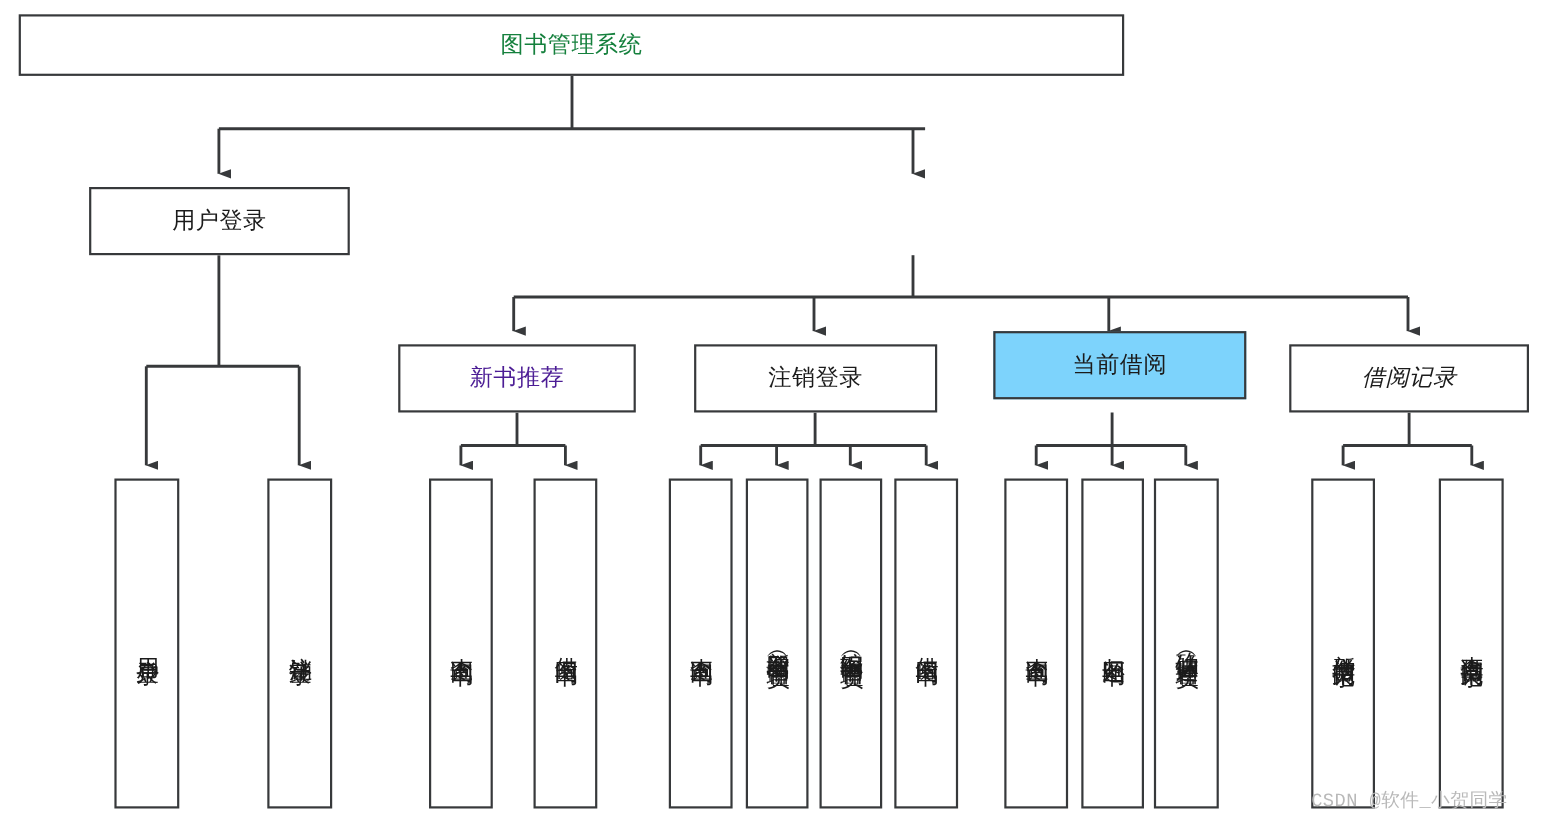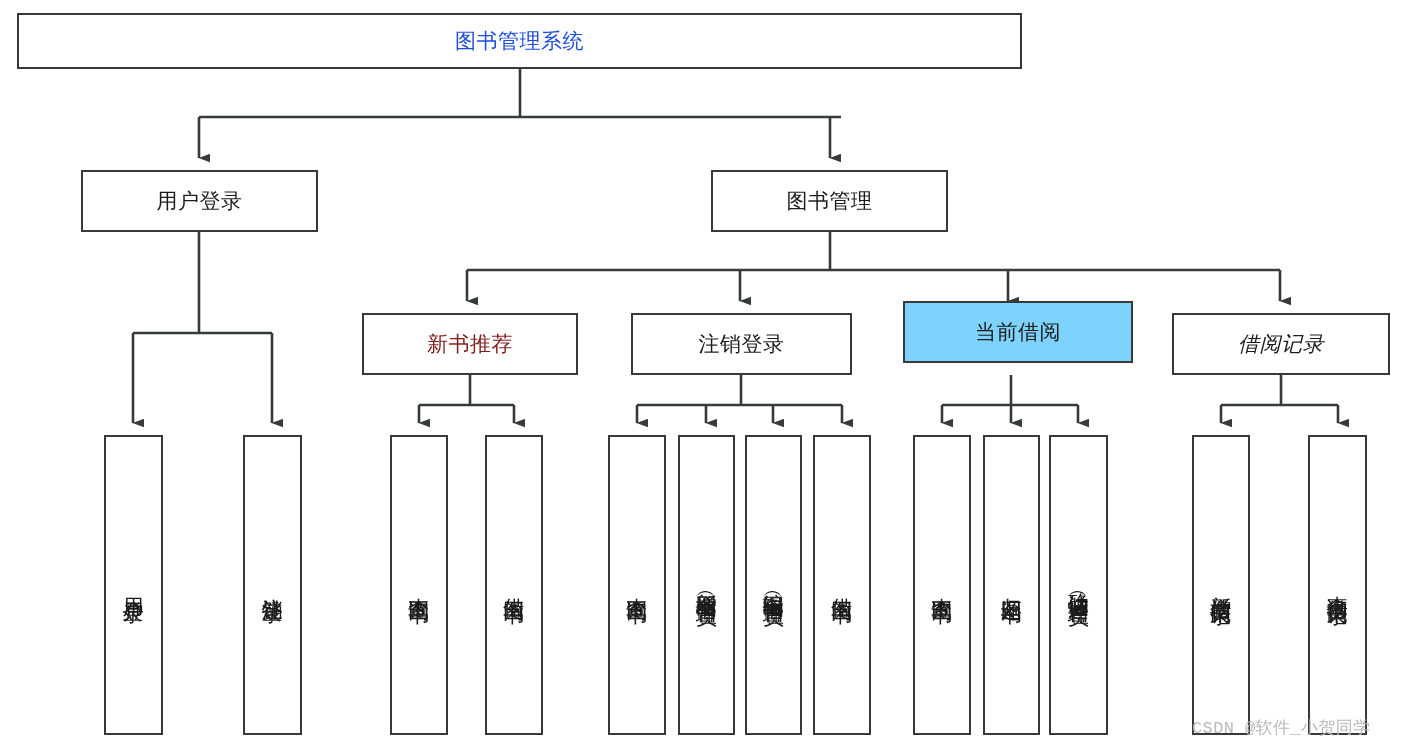--- a/index.html
+++ b/index.html
@@ -113,32 +113,29 @@
       <path d="M 1078,405 L 1078,423" marker-end="url(#arrowhead)"></path>
 
       <path d="M 1281,375 L 1281,405"></path>
       <path d="M 1221,405 L 1338,405"></path>
       <path d="M 1221,405 L 1221,423" marker-end="url(#arrowhead)"></path>
       <path d="M 1338,405 L 1338,423" marker-end="url(#arrowhead)"></path>
     </g>
   </svg>
 
   <div class="node-box horizontal" style="left: 17px; top: 13px; width: 1005px; height: 56px; border-color: rgb(55, 57, 59); background: rgb(255, 255, 255);">
-    <span class="node-label" style="color: #1d4ed8;">图书管理系统</span>
+    <span class="node-label" style="color: #15803d;">图书管理系统</span>
   </div>
 
   <div class="node-box horizontal" style="left: 81px; top: 170px; width: 237px; height: 62px; border-color: rgb(55, 57, 59); background: rgb(255, 255, 255);">
     <span class="node-label" style="color: rgb(27, 27, 27);">用户登录</span>
   </div>
-  <div class="node-box horizontal" style="left: 711px; top: 170px; width: 237px; height: 62px; border-color: rgb(55, 57, 59); background: rgb(255, 255, 255);">
-    <span class="node-label" style="color: rgb(27, 27, 27);">图书管理</span>
-  </div>
 
   <div class="node-box horizontal" style="left: 362px; top: 313px; width: 216px; height: 62px; border-color: rgb(55, 57, 59); background: rgb(255, 255, 255);">
-    <span class="node-label" style="color: #7f1d1d;">新书推荐</span>
+    <span class="node-label" style="color: #4c1d95;">新书推荐</span>
   </div>
   <div class="node-box horizontal" style="left: 631px; top: 313px; width: 221px; height: 62px; border-color: rgb(55, 57, 59); background: rgb(255, 255, 255);">
     <span class="node-label" style="color: rgb(27, 27, 27);">注销登录</span>
   </div>
   <div class="node-box horizontal" style="left: 903px; top: 301px; width: 230px; height: 62px; border-color: rgb(55, 57, 59); background: #7dd3fc;">
     <span class="node-label" style="color: rgb(27, 27, 27);">当前借阅</span>
   </div>
   <div class="node-box horizontal" style="left: 1172px; top: 313px; width: 218px; height: 62px; border-color: rgb(55, 57, 59); background: rgb(255, 255, 255); font-style: italic;">
     <span class="node-label" style="color: rgb(27, 27, 27);">借阅记录</span>
   </div>

